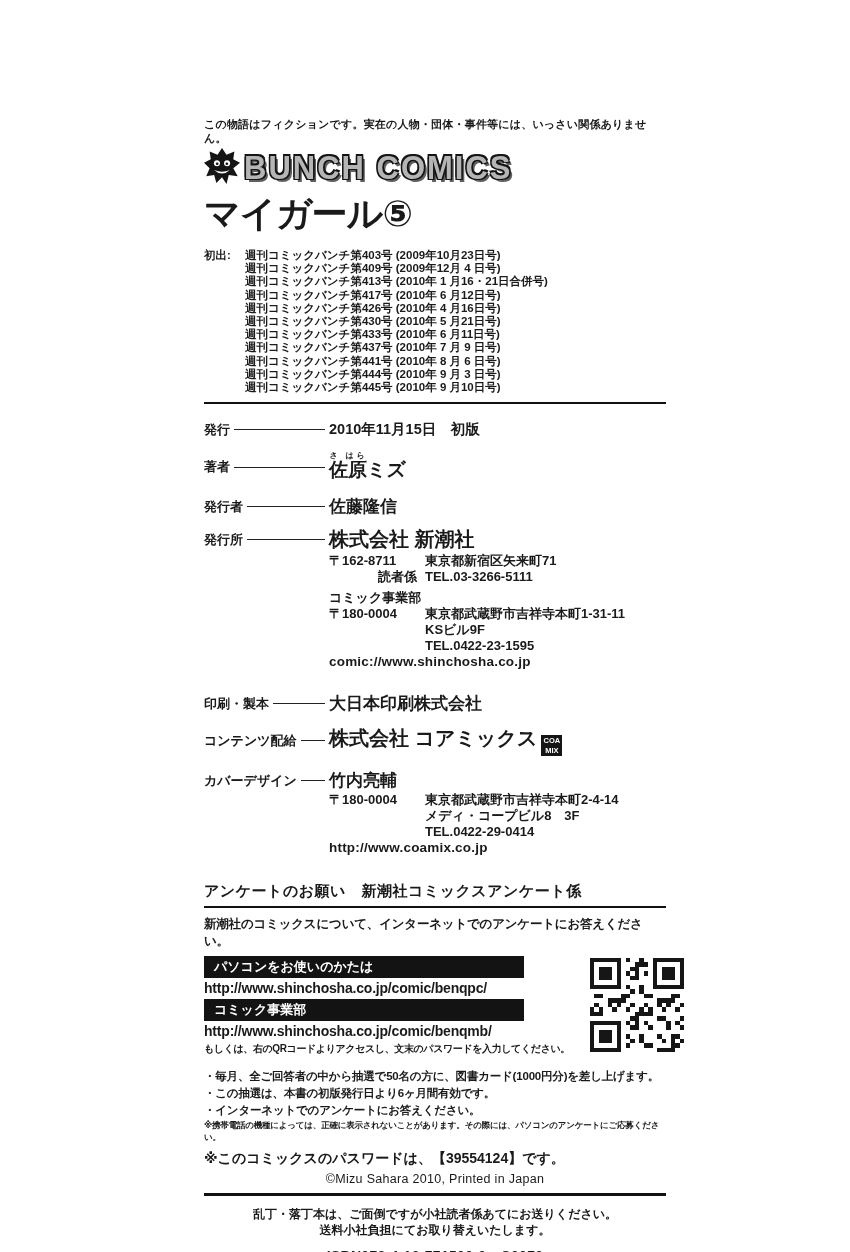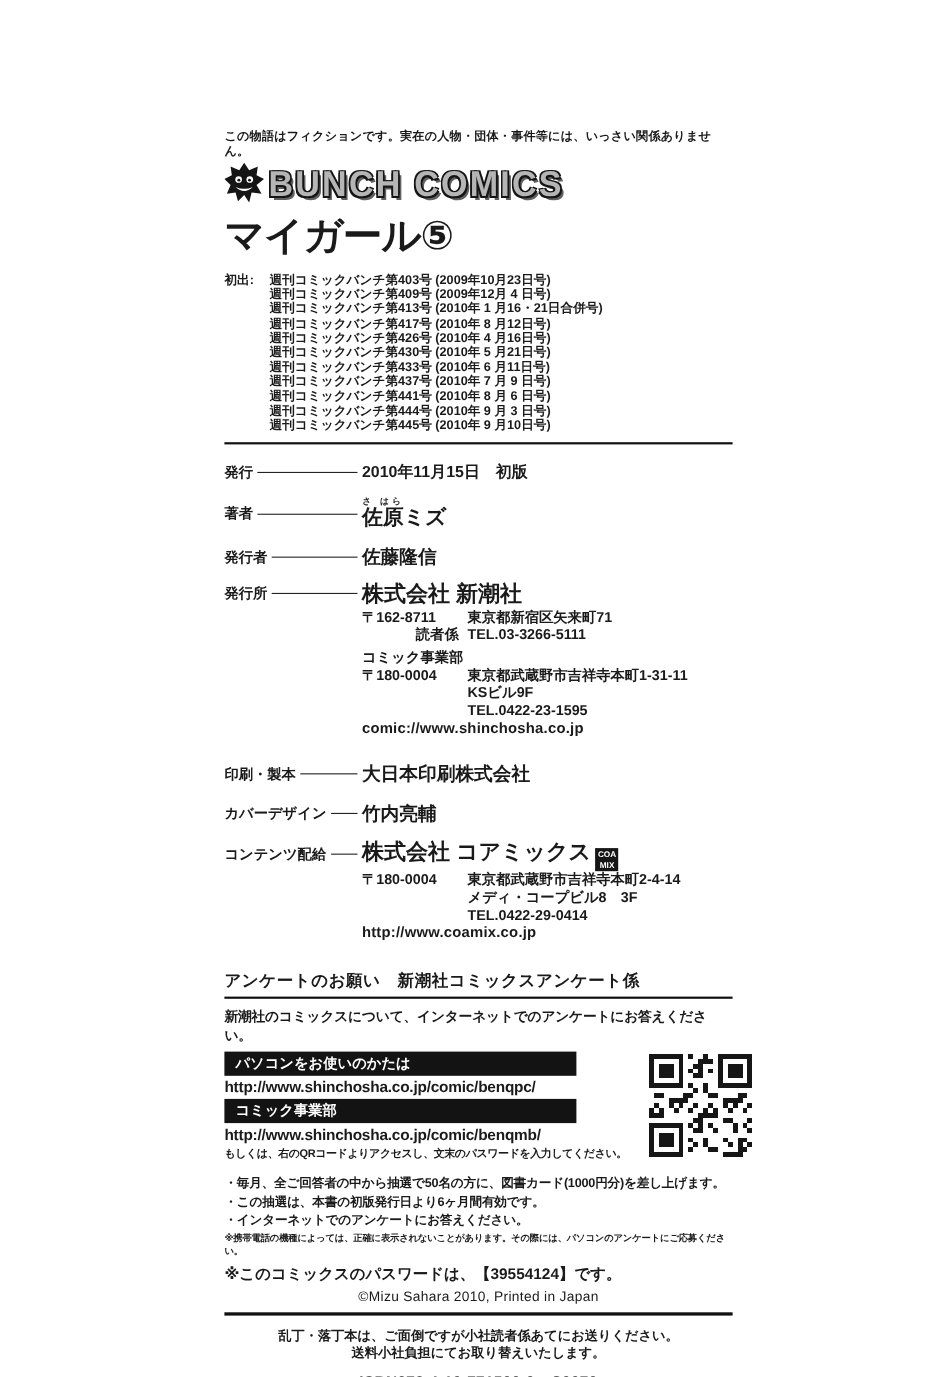--- a/index.html
+++ b/index.html
@@ -90,21 +90,21 @@
 
     <div class="book-title">マイガール⑤</div>
 
     <div class="serial">
       <div class="serial-label">初出:</div>
       <div>
 
       <div class="serial-item">週刊コミックバンチ第403号 (2009年10月23日号)</div>
           <div class="serial-item">週刊コミックバンチ第409号 (2009年12月 4 日号)</div>
           <div class="serial-item">週刊コミックバンチ第413号 (2010年 1 月16・21日合併号)</div>
-          <div class="serial-item">週刊コミックバンチ第417号 (2010年 8 月12日号)</div>
+          <div class="serial-item">週刊コミックバンチ第417号 (2010年 6 月12日号)</div>
           <div class="serial-item">週刊コミックバンチ第426号 (2010年 4 月16日号)</div>
           <div class="serial-item">週刊コミックバンチ第430号 (2010年 5 月21日号)</div>
           <div class="serial-item">週刊コミックバンチ第433号 (2010年 6 月11日号)</div>
           <div class="serial-item">週刊コミックバンチ第437号 (2010年 7 月 9 日号)</div>
           <div class="serial-item">週刊コミックバンチ第441号 (2010年 8 月 6 日号)</div>
           <div class="serial-item">週刊コミックバンチ第444号 (2010年 9 月 3 日号)</div>
           <div class="serial-item">週刊コミックバンチ第445号 (2010年 9 月10日号)</div>
         </div>
     </div>
 
@@ -161,39 +161,39 @@
     </div>
 
     <div class="row mt22">
       <div class="head">
         <span class="lbl">印刷・製本</span>
         <span class="hline"></span>
       </div>
       <div class="val v17">大日本印刷株式会社</div>
     </div>
 
-    <div class="row mt13">
-      <div class="head">
-        <span class="lbl">カバーデザイン</span>
-        <span class="hline"></span>
-      </div>
-      <div class="val v17">竹内亮輔</div>
-    </div>
-
     <div class="row mt10">
       <div class="head">
         <span class="lbl">コンテンツ配給</span>
         <span class="hline"></span>
       </div>
       <div class="val v20">
         <span>株式会社 コアミックス</span><span class="coamix-badge">
             <span>COA</span>
             <span>MIX</span>
           </span>
       </div>
+    </div>
+
+    <div class="row mt13">
+      <div class="head">
+        <span class="lbl">カバーデザイン</span>
+        <span class="hline"></span>
+      </div>
+      <div class="val v17">竹内亮輔</div>
     </div>
     <div class="subblock">
       <div class="agrid">
         <span>〒180-0004</span>
         <span>東京都武蔵野市吉祥寺本町2-4-14</span>
       </div>
       <div class="indent1">メディ・コープビル8　3F</div>
       <div class="indent1">TEL.0422-29-0414</div>
       <div class="url">http://www.coamix.co.jp</div>
     </div>

